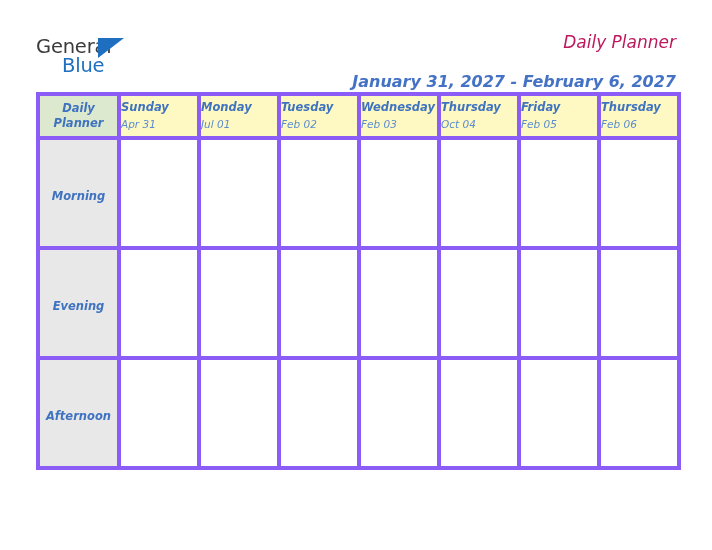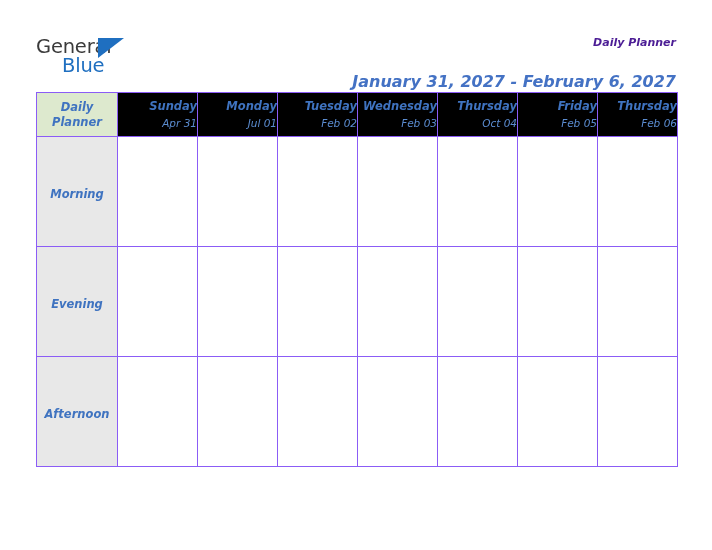--- a/index.html
+++ b/index.html
@@ -72,24 +72,24 @@
 
   
   .title-block {
     position: absolute;
     right: 36px;
     top: 32px;
     text-align: right;
   }
   .planner-title {
     font-family: "DejaVu Sans", sans-serif;
-    font-size: 11px;
-    font-style: italic;
-    font-weight: 700;
-    color: #4c1d95;
+    font-size: 17px;
+    font-style: italic;
+    font-weight: 400;
+    color: #be185d;
     line-height: 21px;
     white-space: nowrap;
   }
   .planner-dates {
     font-family: "DejaVu Sans", sans-serif;
     font-size: 16px;
     font-style: italic;
     font-weight: 700;
     color: #4472C4;
     line-height: 22px;
@@ -100,33 +100,33 @@
   
   .planner-table {
     position: absolute;
     left: 36px;
     top: 92px;
     width: 641px;
     border-collapse: collapse;
     table-layout: fixed;
   }
   .planner-table td, .planner-table th {
-    border: 1px solid #8b5cf6;
+    border: 4px solid #8b5cf6;
     padding: 0;
     margin: 0;
   }
 
   col.corner-col { width: 81px; }
   col.day-col { width: 80px; }
 
   
   tr.head-row { height: 44px; }
   .head-cell {
-    background: #000000;
-    text-align: right;
+    background: #fef9c3;
+    text-align: left;
     vertical-align: middle;
     padding: 4px 2px;
   }
   .head-corner {
     background: #dde9ce;
     text-align: center;
     vertical-align: middle;
     padding: 4px 2px;
   }
   .corner-l1, .corner-l2 {

